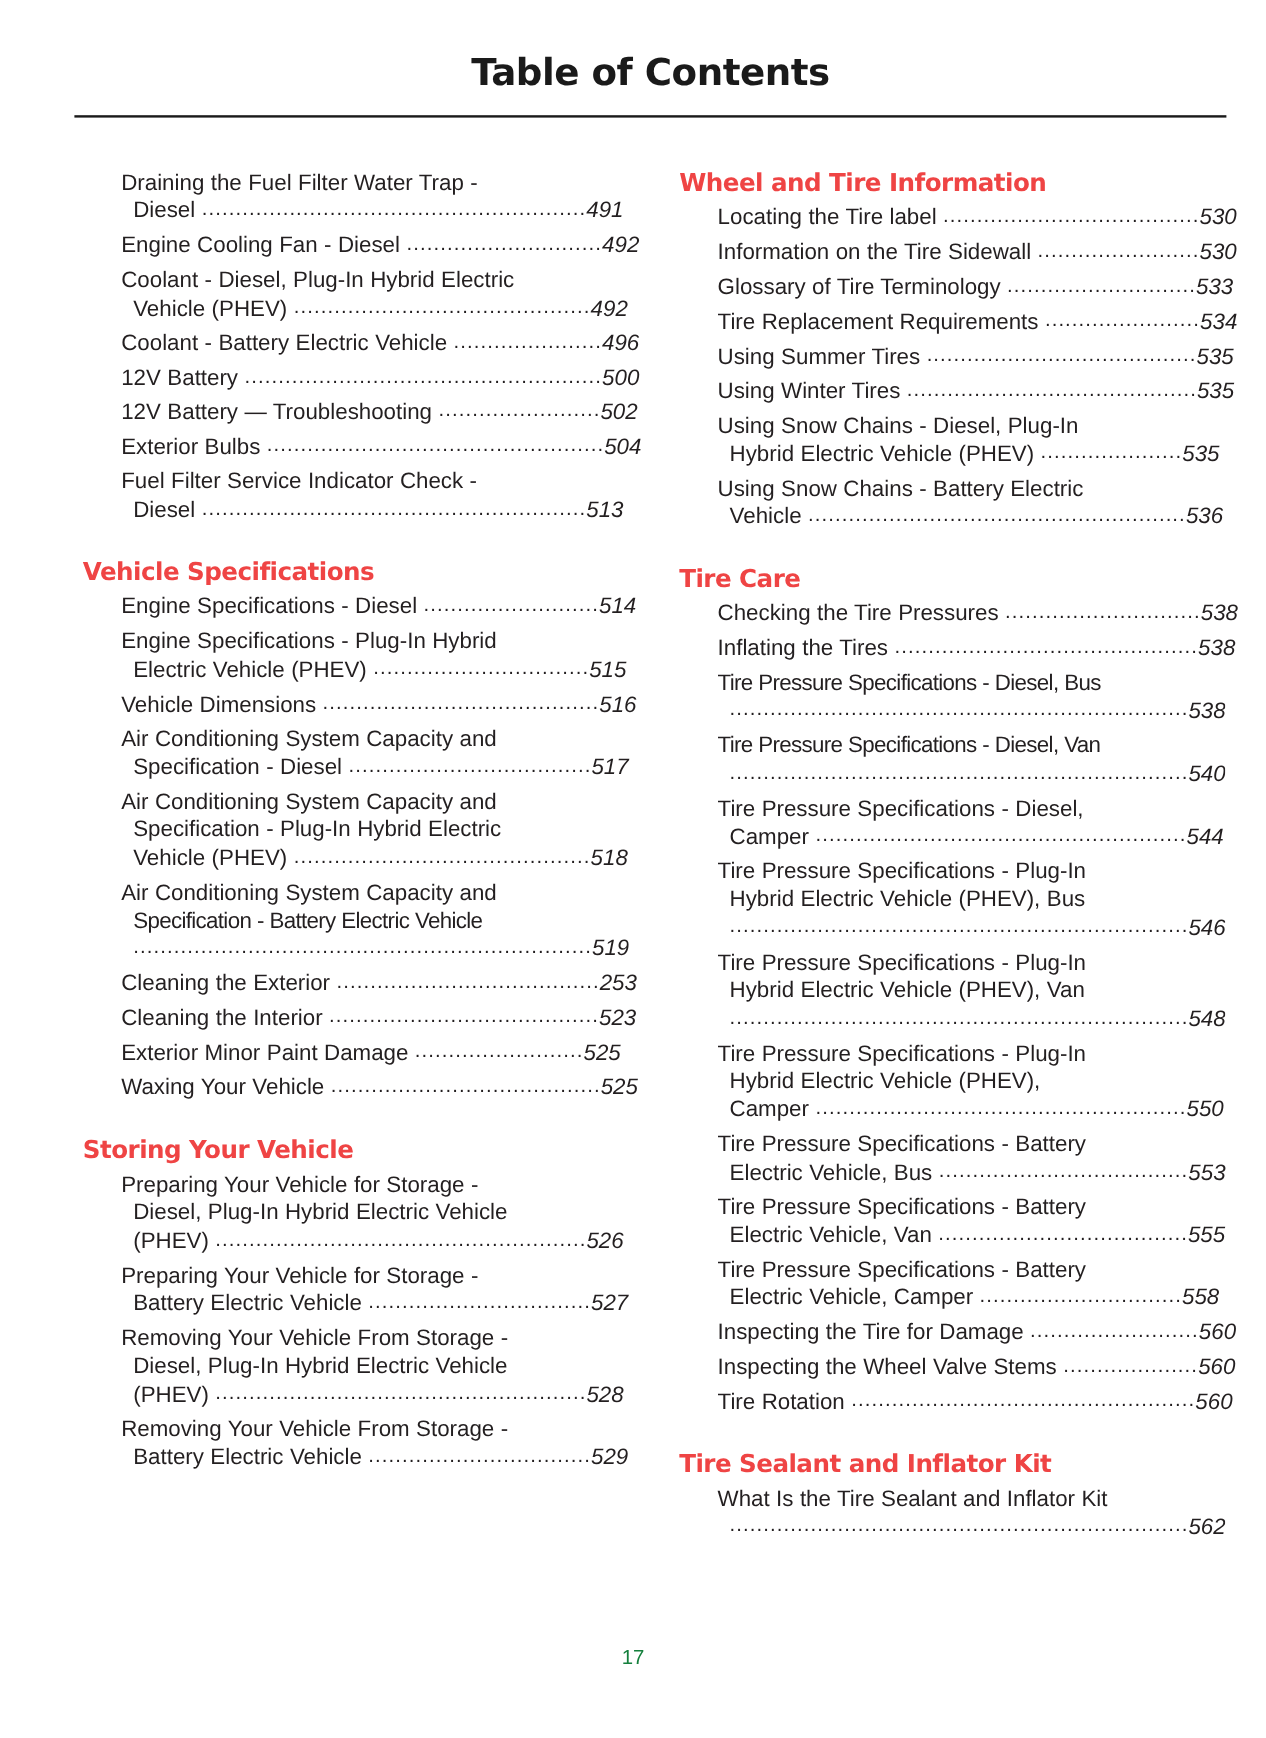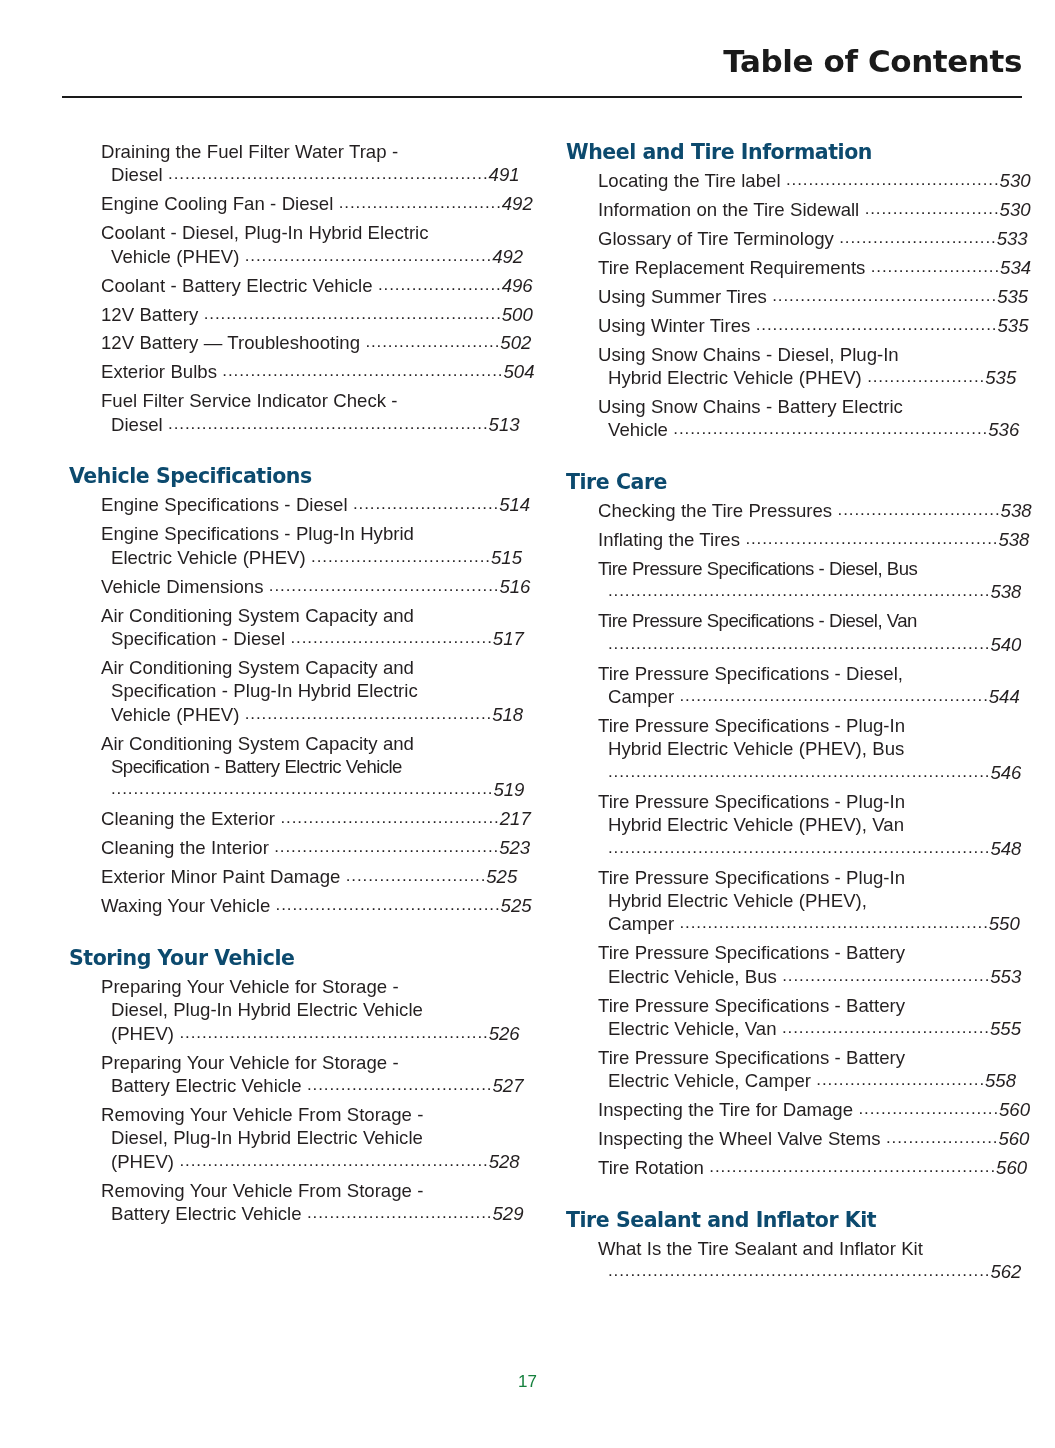--- a/index.html
+++ b/index.html
@@ -20,21 +20,21 @@
     position: absolute;
     inset: 0;
   }
 
   
   .page-header {
     position: absolute;
     left: 62px;
     top: 44px;
     width: 960px;
-    text-align: right;
+    text-align: center;
   }
   .page-title {
     font-family: "DejaVu Sans", sans-serif;
     font-weight: bold;
     font-size: 31px;
     letter-spacing: -0.4px;
     color: #1a1a1a;
     line-height: 1.15;
   }
   .header-rule {
@@ -61,21 +61,21 @@
   }
   .col-left  { left: 69px; }
   .col-right { left: 566px; }
 
   
   .section-heading {
     font-family: "DejaVu Sans", sans-serif;
     font-weight: bold;
     font-size: 20.5px;
     letter-spacing: -0.45px;
-    color: #0c4a6e;
+    color: #ef4444;
     line-height: 1.18;
     margin: 28px 0 5px 0;
   }
   .section:first-child > .section-heading {
     margin-top: 0;
   }
 
   
   .toc-entry {
     font-size: 18.6px;
@@ -194,21 +194,21 @@
             <div class="ln"><span>Vehicle (PHEV) </span><span class="leader">............................................</span><span class="pg">518</span></div>
           </div>
           <div class="toc-entry">
             <div class="ln first"><span>Air Conditioning System Capacity and</span></div>
             <div class="ln tight"><span>Specification - Battery Electric Vehicle</span></div>
             <div class="ln leaderline"><span class="leader">....................................................................</span><span class="pg">519</span></div>
           </div>
         </div>
         <div class="section">
           <div class="toc-entry">
-            <div class="ln first"><span>Cleaning the Exterior </span><span class="leader">.......................................</span><span class="pg">217</span></div>
+            <div class="ln first"><span>Cleaning the Exterior </span><span class="leader">.......................................</span><span class="pg">253</span></div>
           </div>
           <div class="toc-entry">
             <div class="ln first"><span>Cleaning the Interior </span><span class="leader">........................................</span><span class="pg">523</span></div>
           </div>
           <div class="toc-entry">
             <div class="ln first"><span>Exterior Minor Paint Damage </span><span class="leader">.........................</span><span class="pg">525</span></div>
           </div>
           <div class="toc-entry">
             <div class="ln first"><span>Waxing Your Vehicle </span><span class="leader">........................................</span><span class="pg">525</span></div>
           </div>

